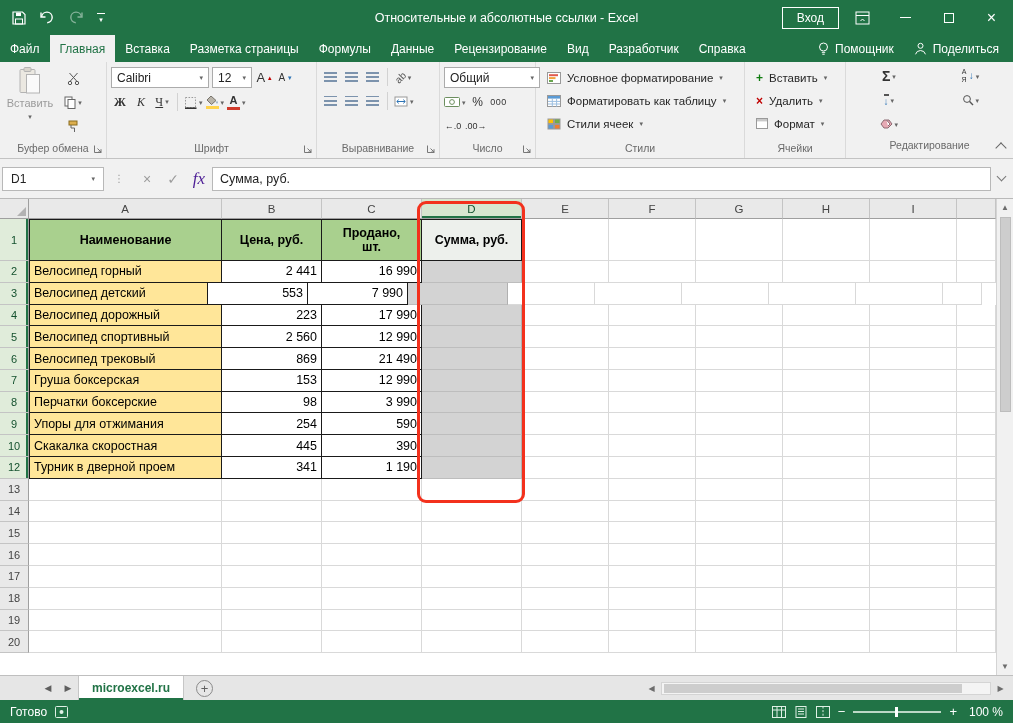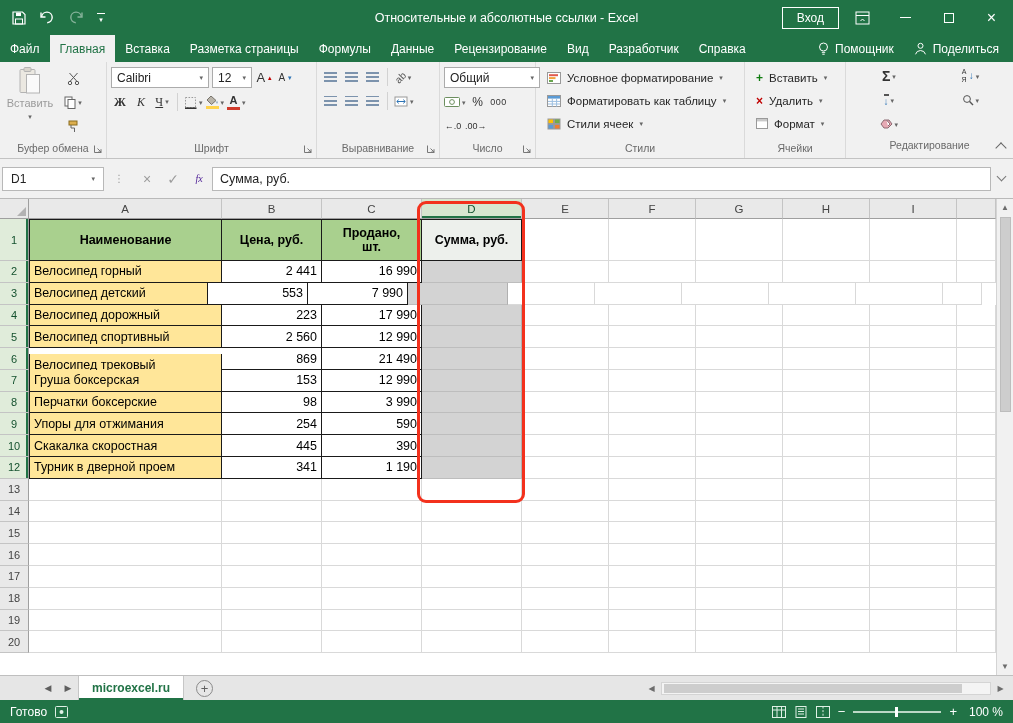--- a/index.html
+++ b/index.html
@@ -64,21 +64,21 @@
   .sarrow{font-size:10px;color:#2e74b5;line-height:1}
   .chevup{width:8px;height:8px;border-left:1.5px solid #666;border-top:1.5px solid #666;transform:rotate(45deg);display:block}
   .collapse-ribbon{position:absolute;right:8px;bottom:6px}
 
   
   .formulabar{height:40px;background:#f1f1f1;border-bottom:1px solid #b9b9b9;display:flex;align-items:center;padding:0 2px;flex:none}
   .namebox{width:102px;height:24px;background:#fff;border:1px solid #b8b8b8;display:flex;align-items:center;padding:0 8px;font-size:12px;color:#222}
   .namebox .dd{margin-left:auto}
   .fb-split{width:30px;height:24px;display:flex;align-items:center;justify-content:center;color:#9a9a9a;font-size:10px}
   .fb-btn{width:26px;height:24px;display:flex;align-items:center;justify-content:center;font-size:14px;color:#9c9c9c}
-  .fb-btn.fx{font-family:"Liberation Serif",serif;font-style:italic;color:#4c1d95;font-size:10px}
+  .fb-btn.fx{font-family:"Liberation Serif",serif;font-style:italic;color:#4c1d95;font-size:17px}
   .fb-input{flex:1;height:24px;background:#fff;border:1px solid #b8b8b8;display:flex;align-items:center;padding:0 7px;font-size:12.5px;color:#222}
   .fb-expand{width:20px;display:flex;align-items:center;justify-content:center}
   .chevd{width:7px;height:7px;border-left:1.5px solid #777;border-top:1.5px solid #777;transform:rotate(225deg);display:block;margin-top:-4px}
 
   
   .workspace{flex:1;display:flex;background:#fff;min-height:0}
   .gridwrap{position:relative;width:996px;height:476px;overflow:hidden;background:#fff}
   .headrow{display:flex;height:20px}
   .corner{width:29px;height:20px;background:#e9e9e9;border-right:1px solid #9f9f9f;border-bottom:1px solid #9f9f9f;position:relative;flex:none}
   .corner::after{content:"";position:absolute;right:2px;bottom:2px;border-left:9px solid transparent;border-bottom:9px solid #b2b2b2}
@@ -570,21 +570,21 @@
             <div class="cell dsel" style="width: 100px;"></div>
             <div class="cell" style="width: 87px;"></div>
             <div class="cell" style="width: 87px;"></div>
             <div class="cell" style="width: 87px;"></div>
             <div class="cell" style="width: 87px;"></div>
             <div class="cell" style="width: 87px;"></div>
             <div class="cell" style="width: 39px;"></div>
           </div>
           <div class="g-row" style="height: 21.79px;">
             <div class="r-head sel">6</div>
-            <div class="cell ca bl" style="width: 193px; margin-top: 6px;">Велосипед трековый</div>
+            <div class="cell ca bl" style="width: 193px;">Велосипед трековый</div>
             <div class="cell tb num" style="width: 100px;">869</div>
             <div class="cell tb num" style="width: 100px;">21 490</div>
             <div class="cell dsel" style="width: 100px;"></div>
             <div class="cell" style="width: 87px;"></div>
             <div class="cell" style="width: 87px;"></div>
             <div class="cell" style="width: 87px;"></div>
             <div class="cell" style="width: 87px;"></div>
             <div class="cell" style="width: 87px;"></div>
             <div class="cell" style="width: 39px;"></div>
           </div>

